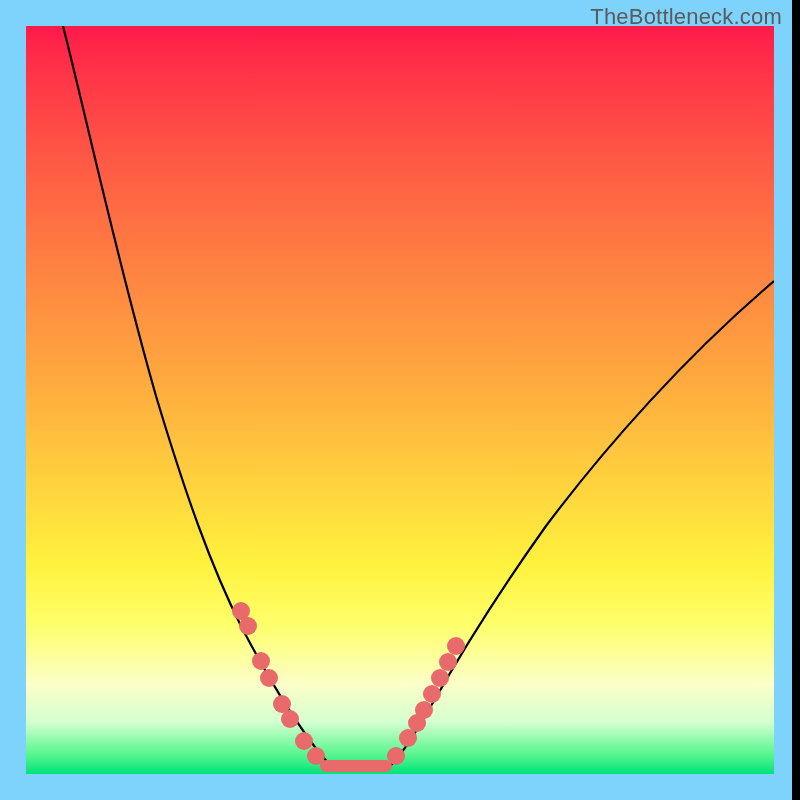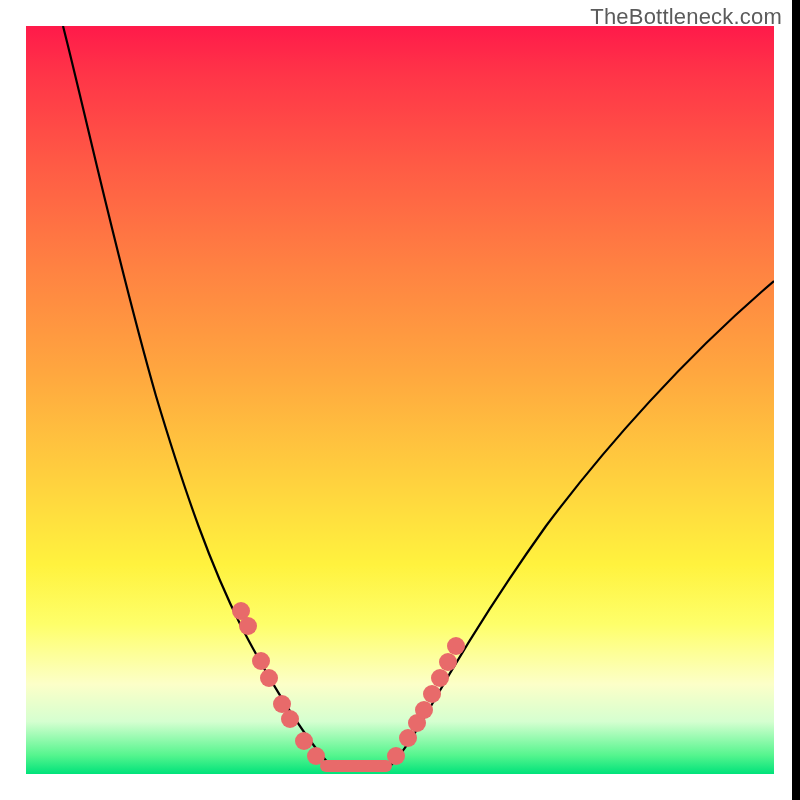--- a/index.html
+++ b/index.html
@@ -10,21 +10,21 @@
     overflow: hidden;
     background: #000;
     font-family: Arial, Helvetica, sans-serif;
   }
   .frame {
     position: absolute;
     top: 0;
     left: 0;
     width: 792px;
     height: 800px;
-    background: #ffffff;
+    background: #7dd3fc;
   }
   .plot-area {
     position: absolute;
     top: 26px;
     left: 26px;
     width: 748px;
     height: 748px;
     background: linear-gradient(to bottom,
       #ff1a4a 0%,
       #ff3348 6%,

